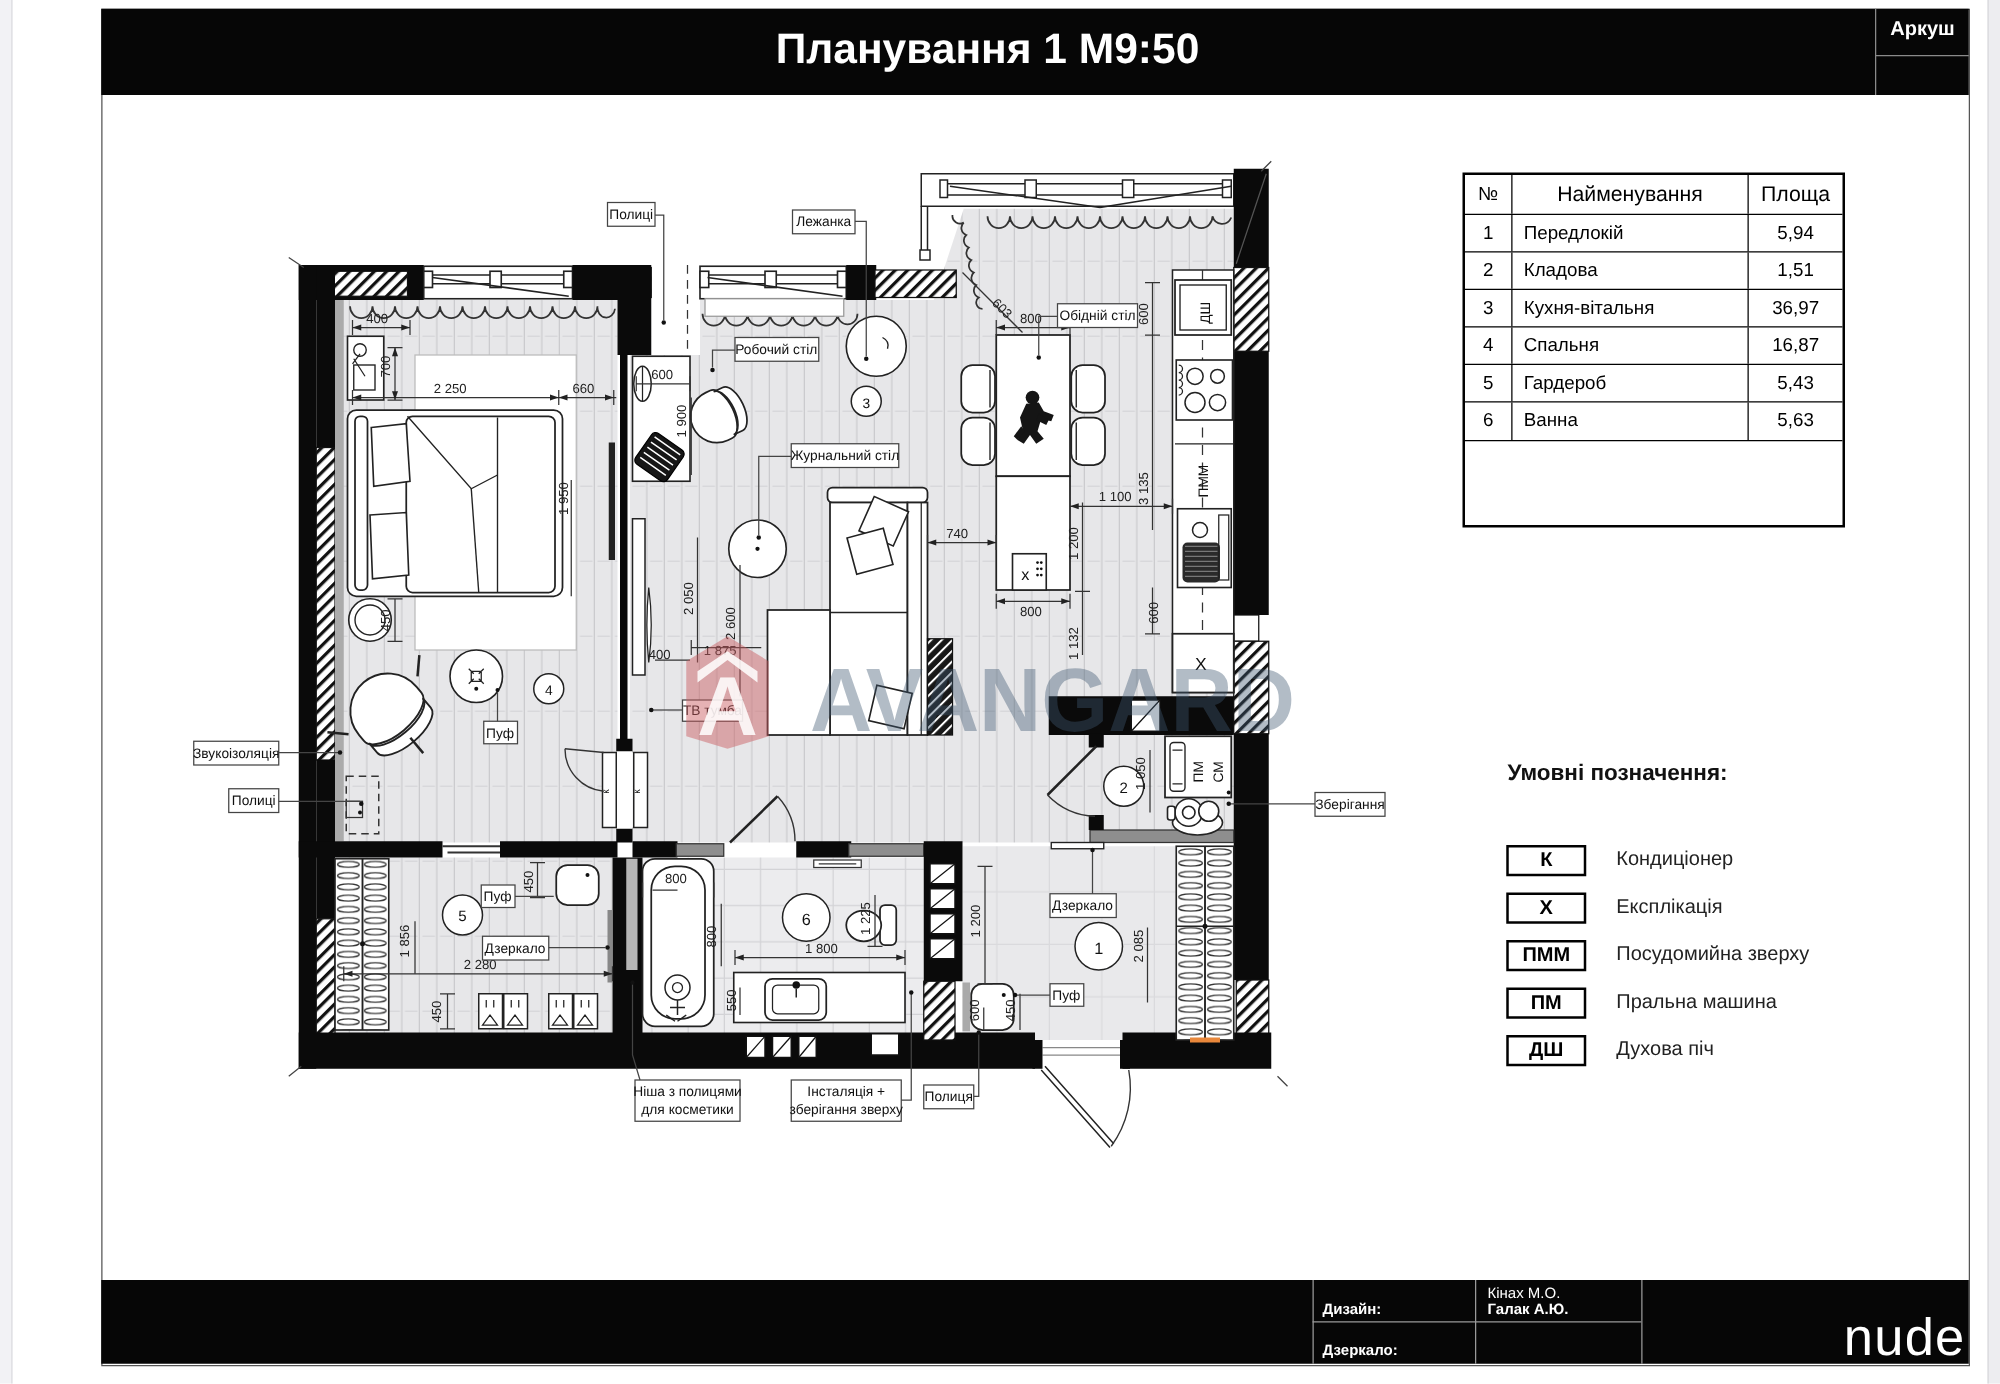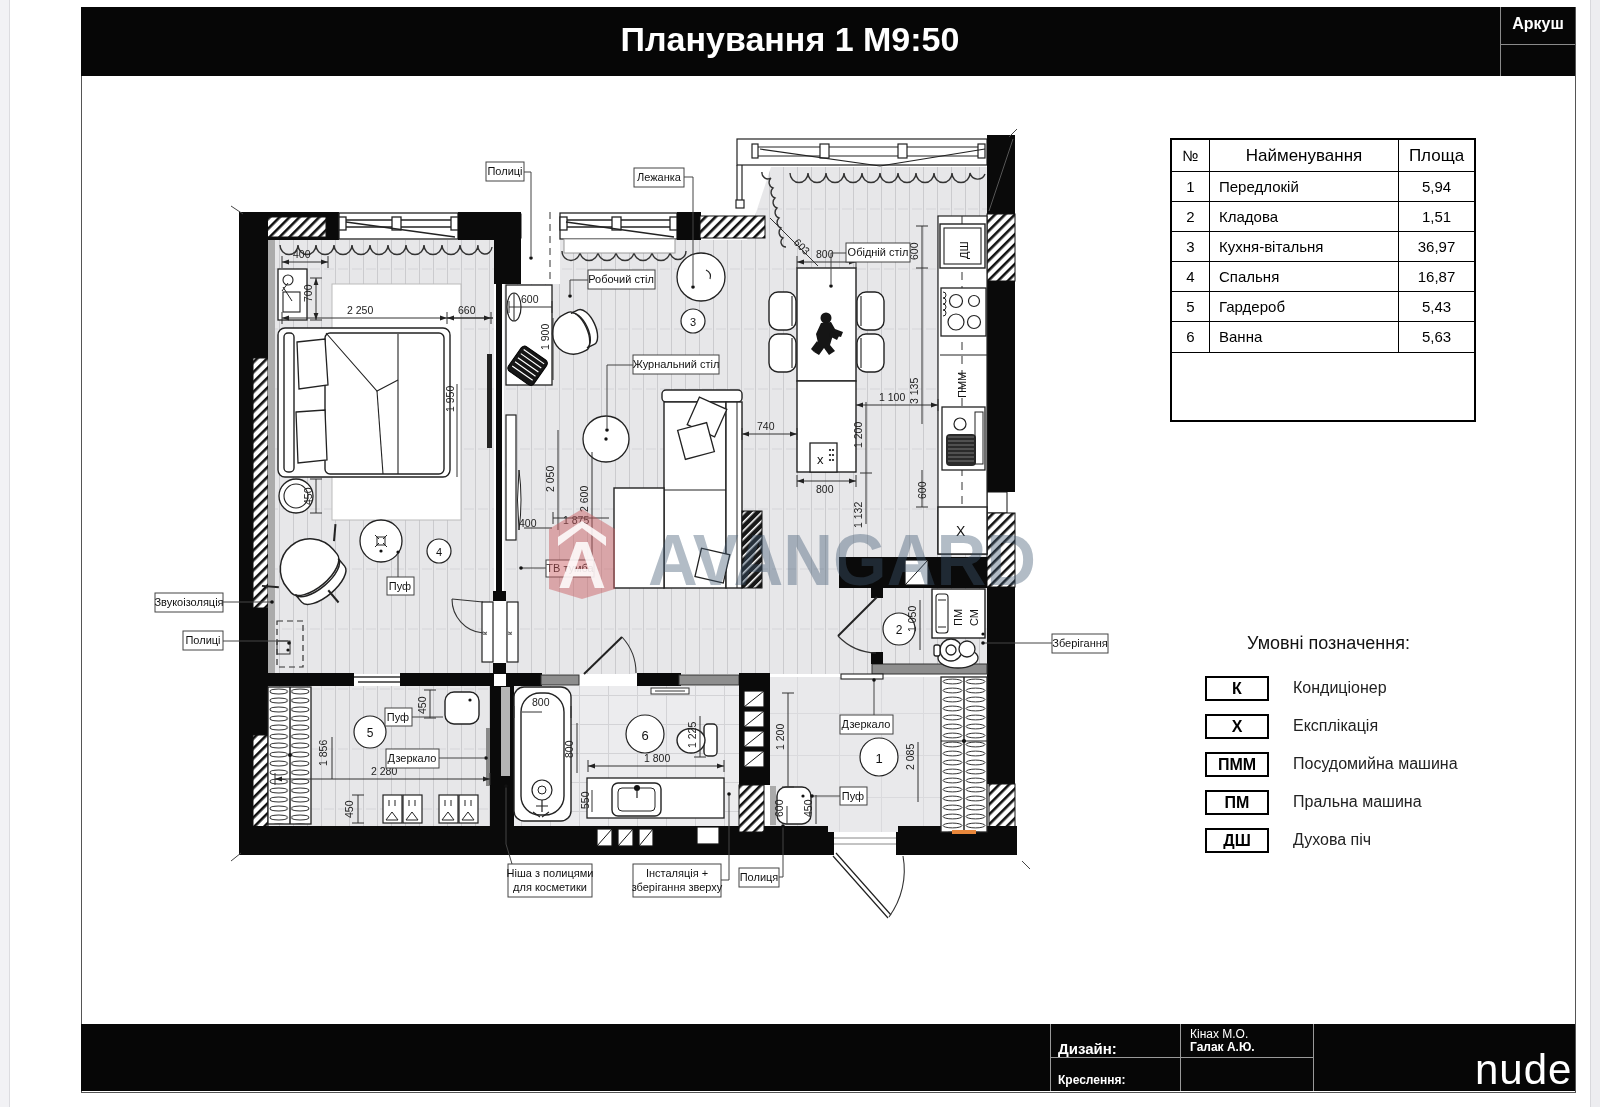--- a/index.html
+++ b/index.html
@@ -773,42 +773,42 @@
   </div>
 
   <div style="height:30px;border-bottom:1px solid #000;display:flex;font-size:15px;">
     <div style="width:37px;border-right:1px solid #000;text-align:center;line-height:30px;">6</div>
     <div style="flex:1;border-right:1px solid #000;line-height:30px;padding-left:9px;">Ванна</div>
     <div style="width:75px;text-align:center;line-height:30px;">5,63</div>
   </div>
 
 </div>
 
-<div class="abs" style="left:1206px;top:633px;font-size:18px;font-weight:normal;color:#111;margin-left:41px;">Умовні позначення:</div>
+<div class="abs" style="left:1206px;top:608px;font-size:18px;font-weight:bold;color:#111;">Умовні позначення:</div>
 
 <div class="abs" style="left:1205px;top:676px;width:60px;height:21px;border:2px solid #000;font-size:16px;font-weight:bold;text-align:center;line-height:21px;">К</div>
 <div class="abs" style="left:1293px;top:679px;font-size:16px;color:#222;">Кондиціонер</div>
 
 <div class="abs" style="left:1205px;top:714px;width:60px;height:21px;border:2px solid #000;font-size:16px;font-weight:bold;text-align:center;line-height:21px;">Х</div>
 <div class="abs" style="left:1293px;top:717px;font-size:16px;color:#222;">Експлікація</div>
 
 <div class="abs" style="left:1205px;top:752px;width:60px;height:21px;border:2px solid #000;font-size:16px;font-weight:bold;text-align:center;line-height:21px;">ПММ</div>
-<div class="abs" style="left:1293px;top:755px;font-size:16px;color:#222;">Посудомийна машина</div>
+<div class="abs" style="left:1293px;top:755px;font-size:16px;color:#222;">Посудомийна зверху</div>
 
 <div class="abs" style="left:1205px;top:790px;width:60px;height:21px;border:2px solid #000;font-size:16px;font-weight:bold;text-align:center;line-height:21px;">ПМ</div>
 <div class="abs" style="left:1293px;top:793px;font-size:16px;color:#222;">Пральна машина</div>
 
 <div class="abs" style="left:1205px;top:828px;width:60px;height:21px;border:2px solid #000;font-size:16px;font-weight:bold;text-align:center;line-height:21px;">ДШ</div>
 <div class="abs" style="left:1293px;top:831px;font-size:16px;color:#222;">Духова піч</div>
 
 <div class="abs" style="left:81px;top:1024px;width:1494px;height:67px;background:#060606;"></div>
 
 <div class="abs" style="left:1050px;top:1024px;width:1px;height:67px;background:#999;"></div>
 <div class="abs" style="left:1180px;top:1024px;width:1px;height:67px;background:#999;"></div>
 <div class="abs" style="left:1313px;top:1024px;width:1px;height:67px;background:#999;"></div>
 <div class="abs" style="left:1050px;top:1057px;width:263px;height:1px;background:#999;"></div>
 
-<div class="abs" style="left:1058px;top:1040px;color:#fff;font-size:15px;font-weight:bold;">Дизайн:</div>
+<div class="abs" style="left:1058px;top:1040px;color:#fff;font-size:12px;font-weight:bold;">Дизайн:</div>
 <div class="abs" style="left:1190px;top:1040px;color:#fff;font-size:12px;font-weight:bold;">Галак А.Ю.</div>
-<div class="abs" style="left:1058px;top:1073px;color:#fff;font-size:12px;font-weight:bold;">Креслення:</div>
+<div class="abs" style="left:1058px;top:1073px;color:#fff;font-size:12px;font-weight:bold;">Дзеркало:</div>
 <div class="abs" style="left:1190px;top:1027px;color:#fff;font-size:12px;font-weight:normal;">Кінах М.О.</div>
 
 <div class="abs" style="left:1475px;top:1046px;width:110px;color:#fff;font-size:42px;font-weight:normal;letter-spacing:1px;">nude</div>
 
 </body></html>

